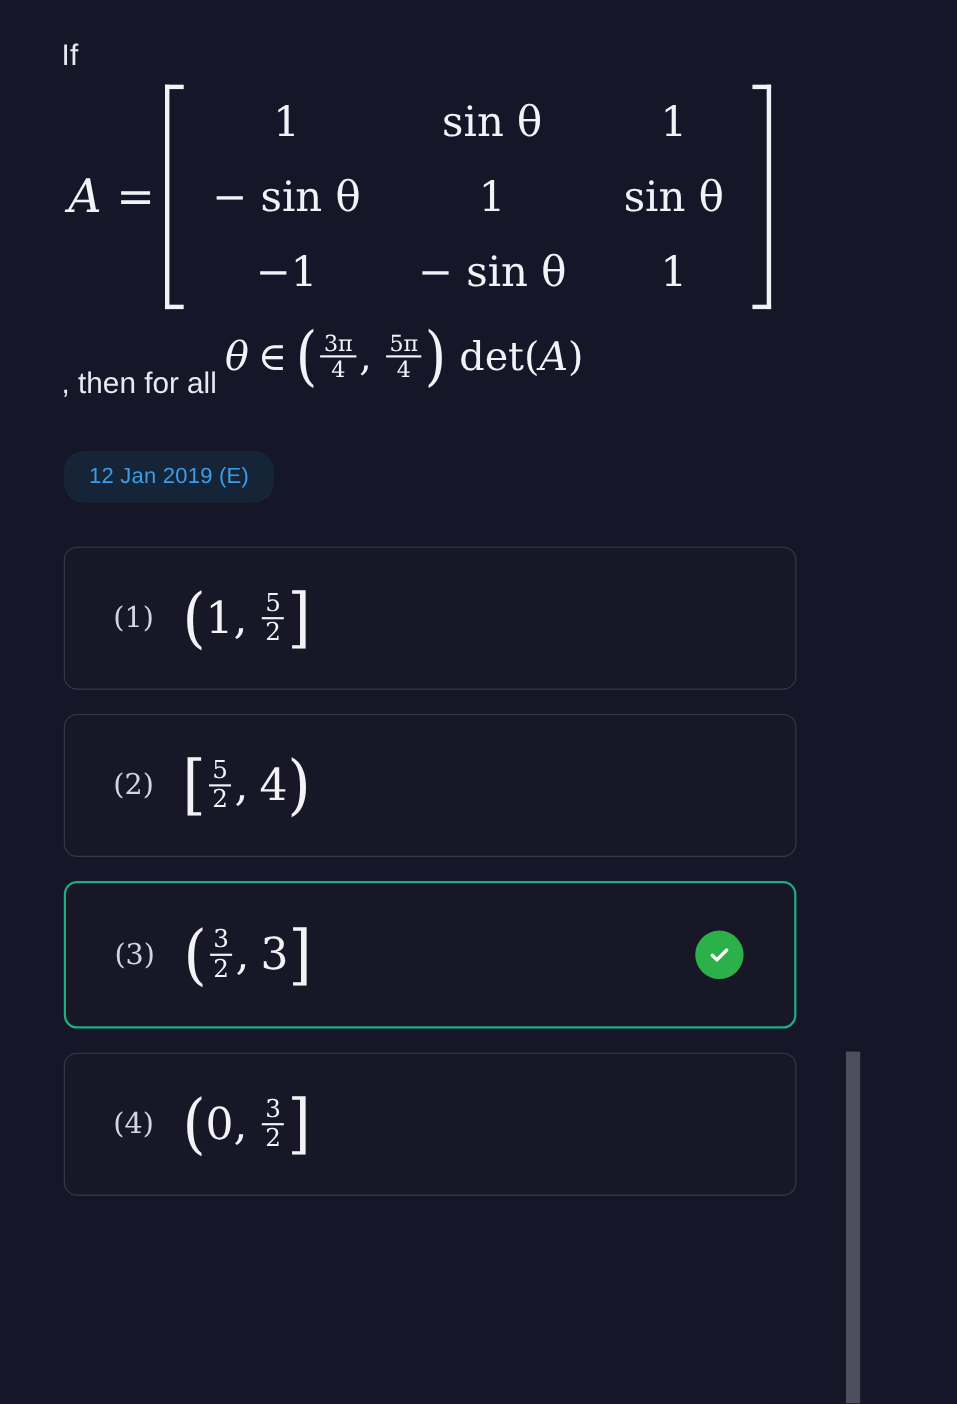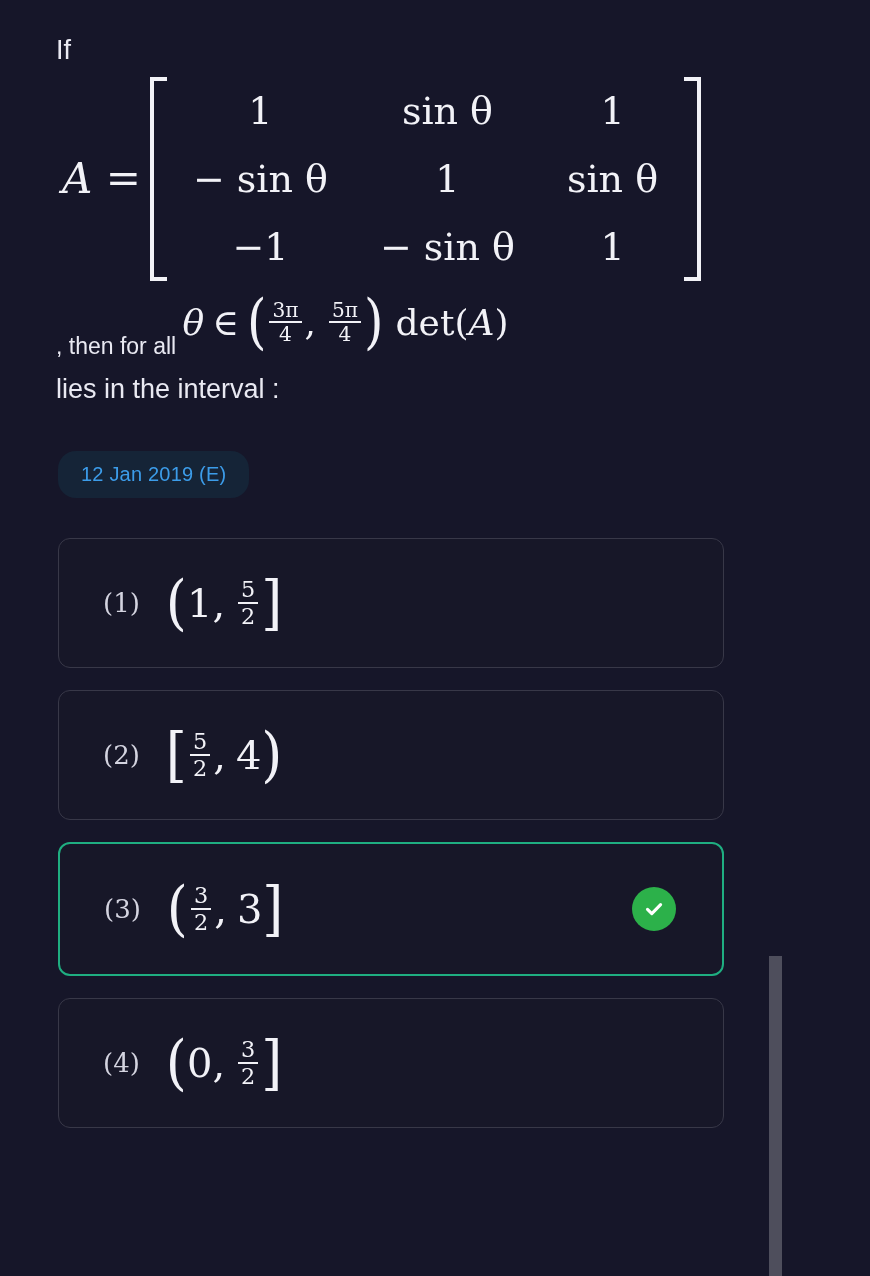--- a/index.html
+++ b/index.html
@@ -108,21 +108,21 @@
   }
 
   
   .line-theta {
     display: flex;
     align-items: center;
     flex-wrap: nowrap;
     margin-top: 4px;
   }
   .txt-run {
-    font-size: 23px;
+    font-size: 27px;
     color: #e9e9f2;
     white-space: pre;
     margin-top: 48px;
   }
   .inline-math {
     font-size: 36px;
     font-family: "DejaVu Serif", "Liberation Serif", serif;
     color: #f2f2f7;
     display: flex;
     align-items: center;
@@ -329,21 +329,20 @@
         </span>
 
         <span class="paren-big">)</span>
 
         <span style="margin-left:12px">det(</span>
         <span class="it">A</span>
         <span>)</span>
       </span>
     </div>
 
-    <div class="line-lies">lies in the interval :</div>
   </div>
 
   <div class="tags">
     <div class="tag tag-date">12 Jan 2019 (E)</div>
   </div>
 
   <div class="options">
 
     <div class="option">
       <span class="opt-num">(1)</span>

